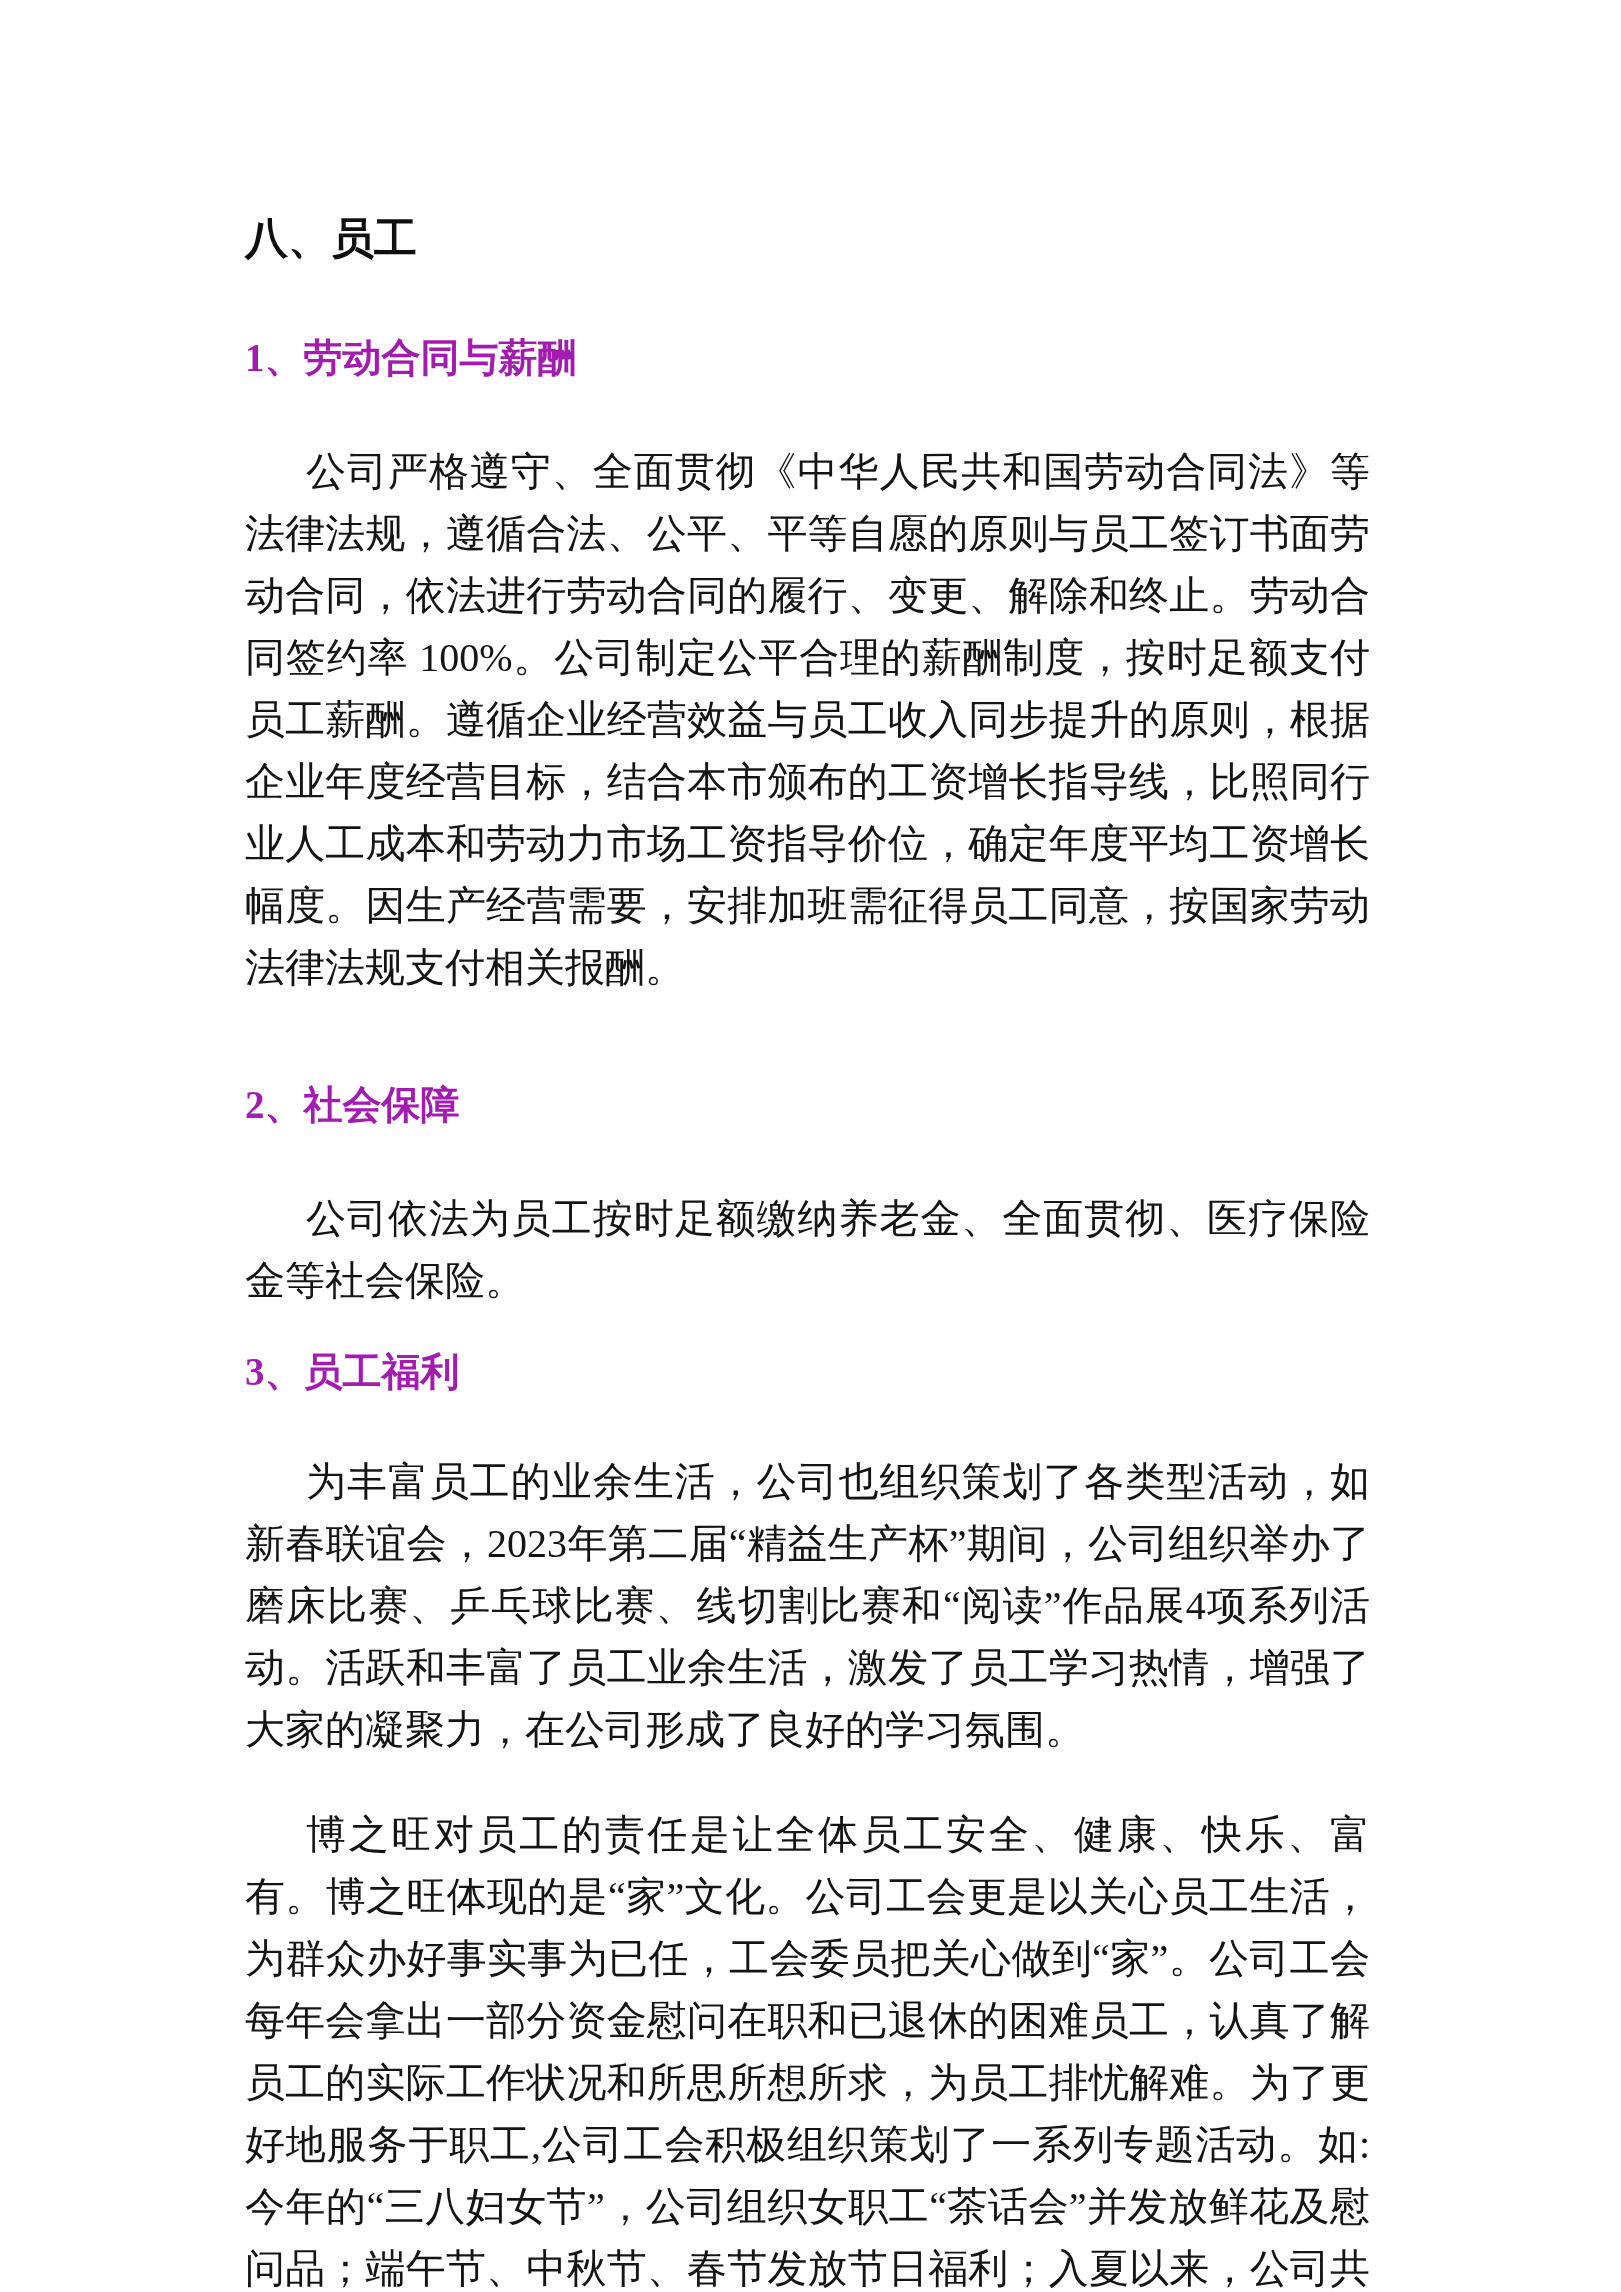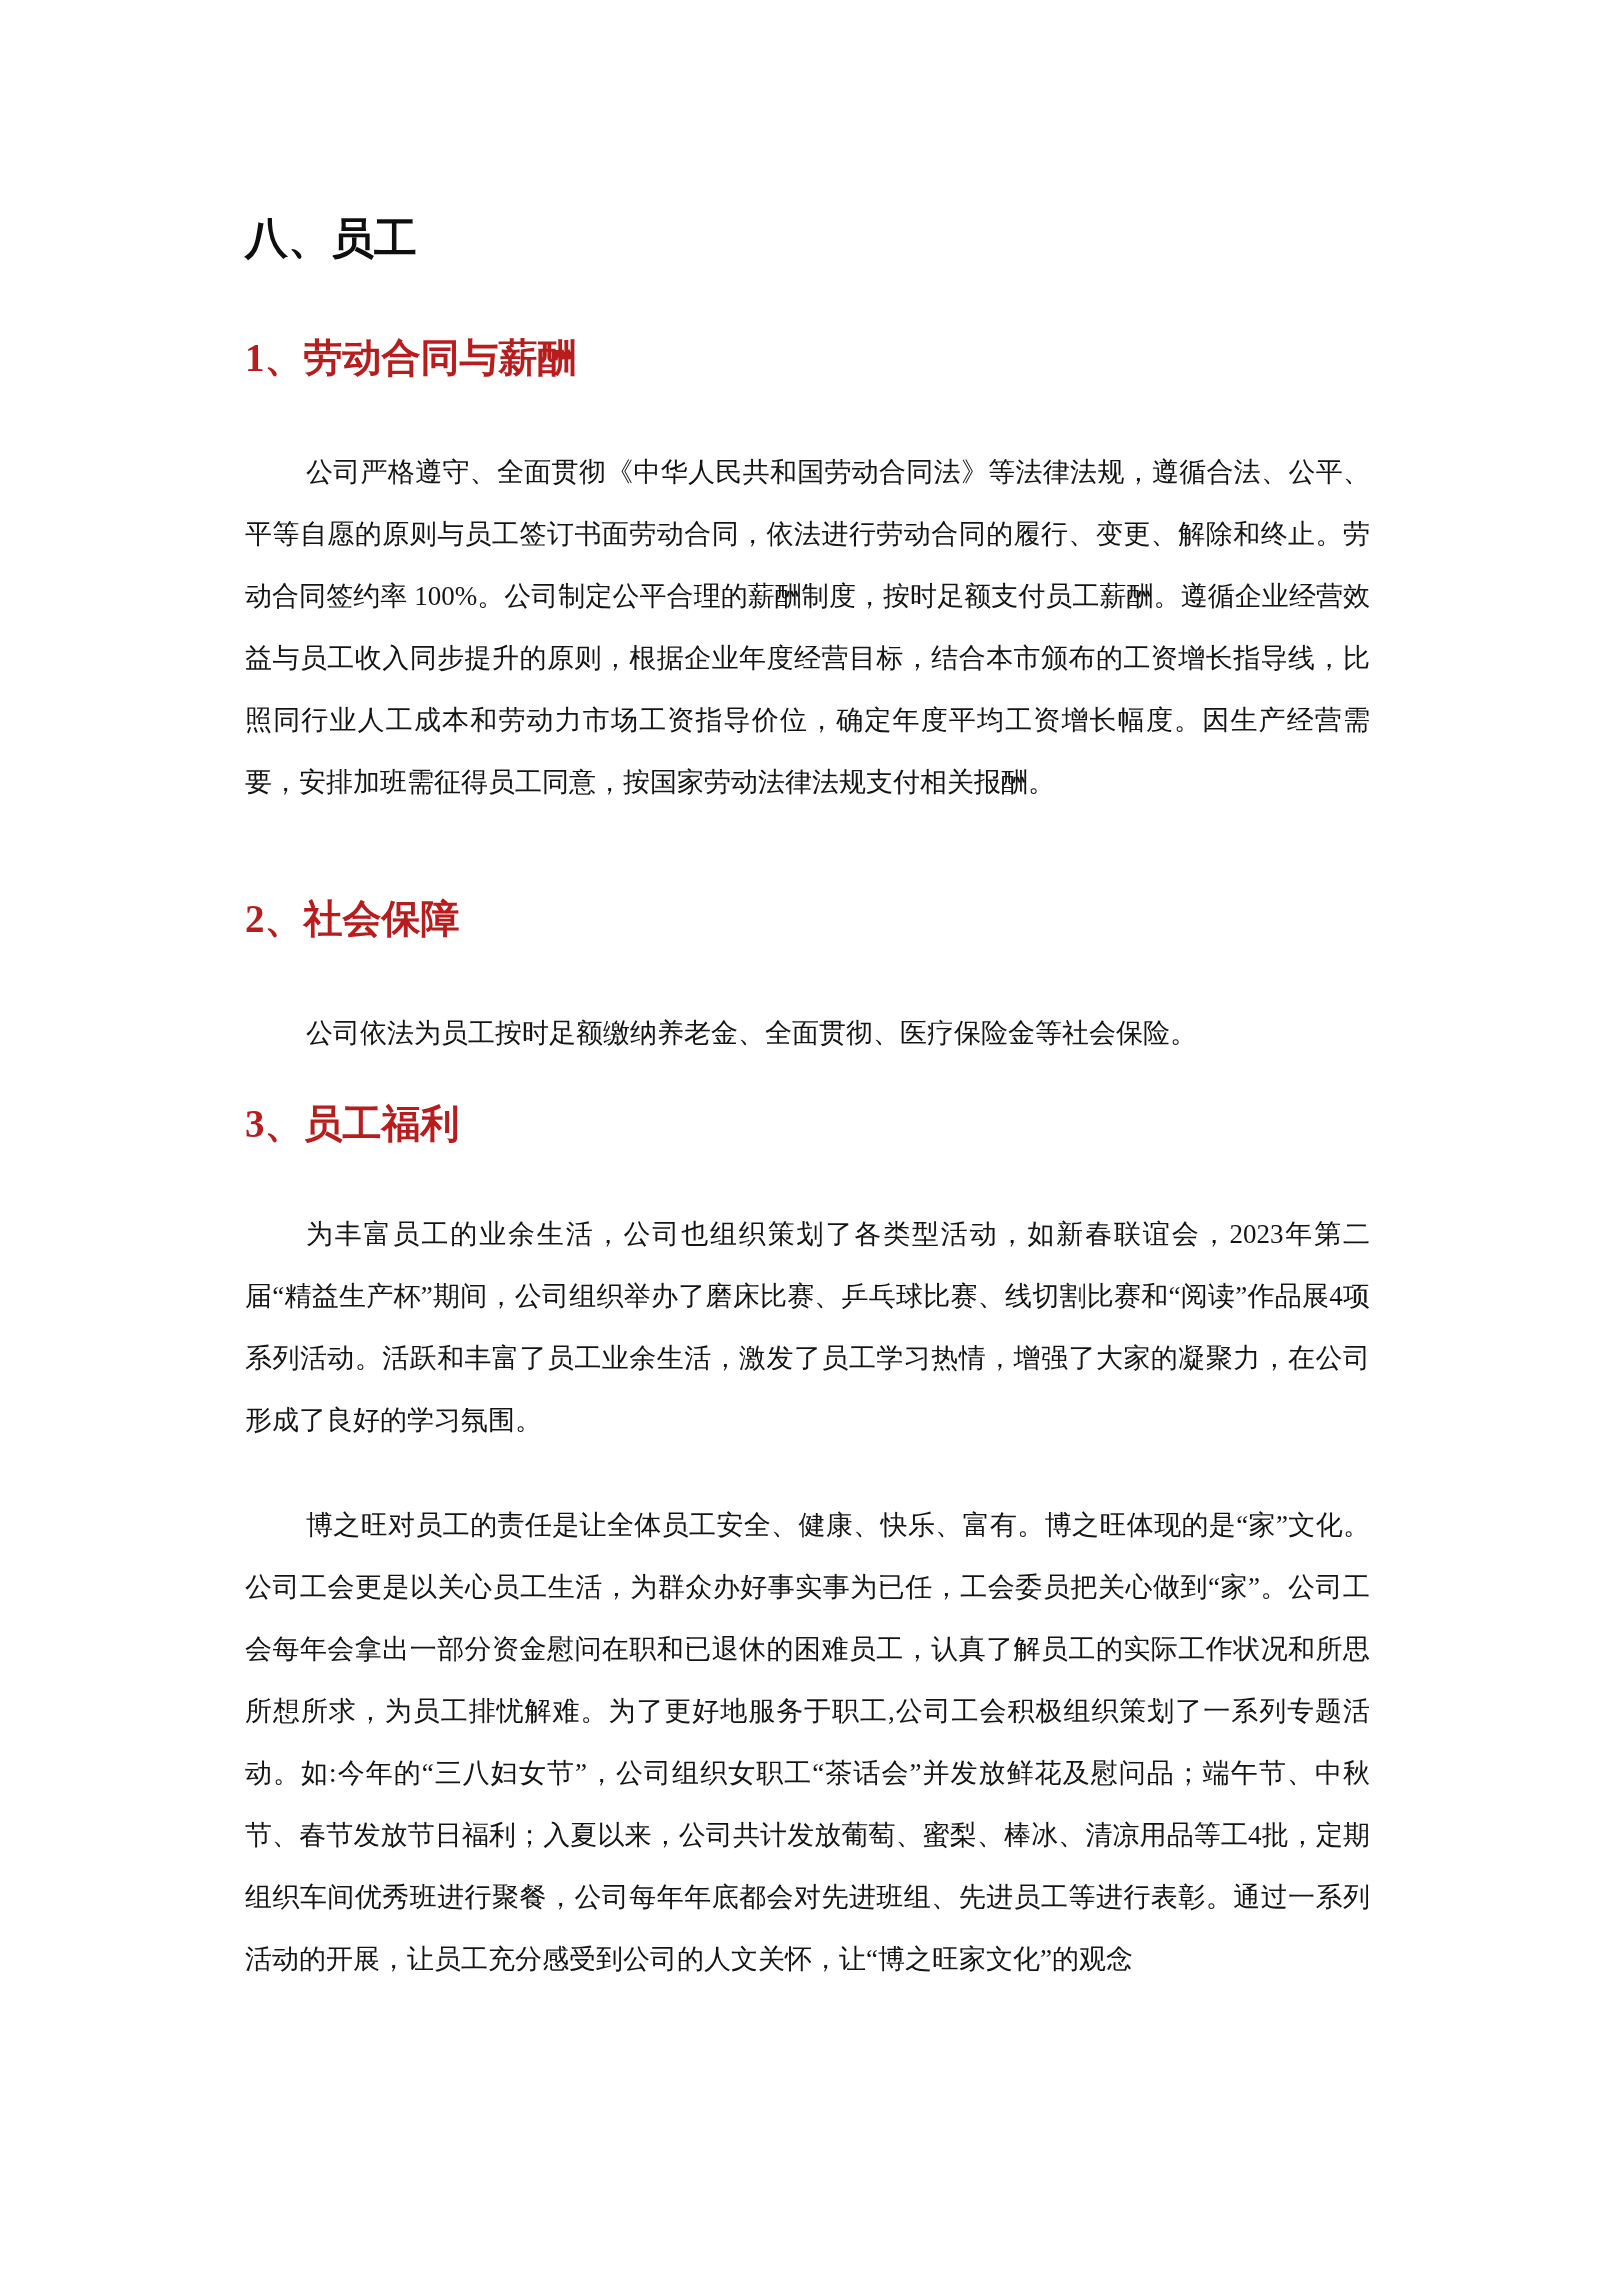--- a/index.html
+++ b/index.html
@@ -25,26 +25,26 @@
     font-size: 43px;
     line-height: 55px;
     color: #0f0f0f;
   }
   .section-heading {
     margin: 0;
     font-family: "Liberation Serif", "DejaVu Serif", serif;
     font-weight: bold;
     font-size: 39px;
     line-height: 49px;
-    color: #b91c1c;
+    color: #a21caf;
   }
   .body-para {
     margin: 0;
     font-family: "Liberation Serif", "DejaVu Serif", serif;
-    font-size: 27px;
+    font-size: 40px;
     line-height: 62px;
     text-align: justify;
     text-justify: inter-ideograph;
     text-indent: 61px;
     color: #141414;
   }
   
   .sec-1 .section-heading { margin-top: 67px; }
   .sec-1 .body-para       { margin-top: 59px; }
   .sec-2 .section-heading { margin-top: 81px; }

